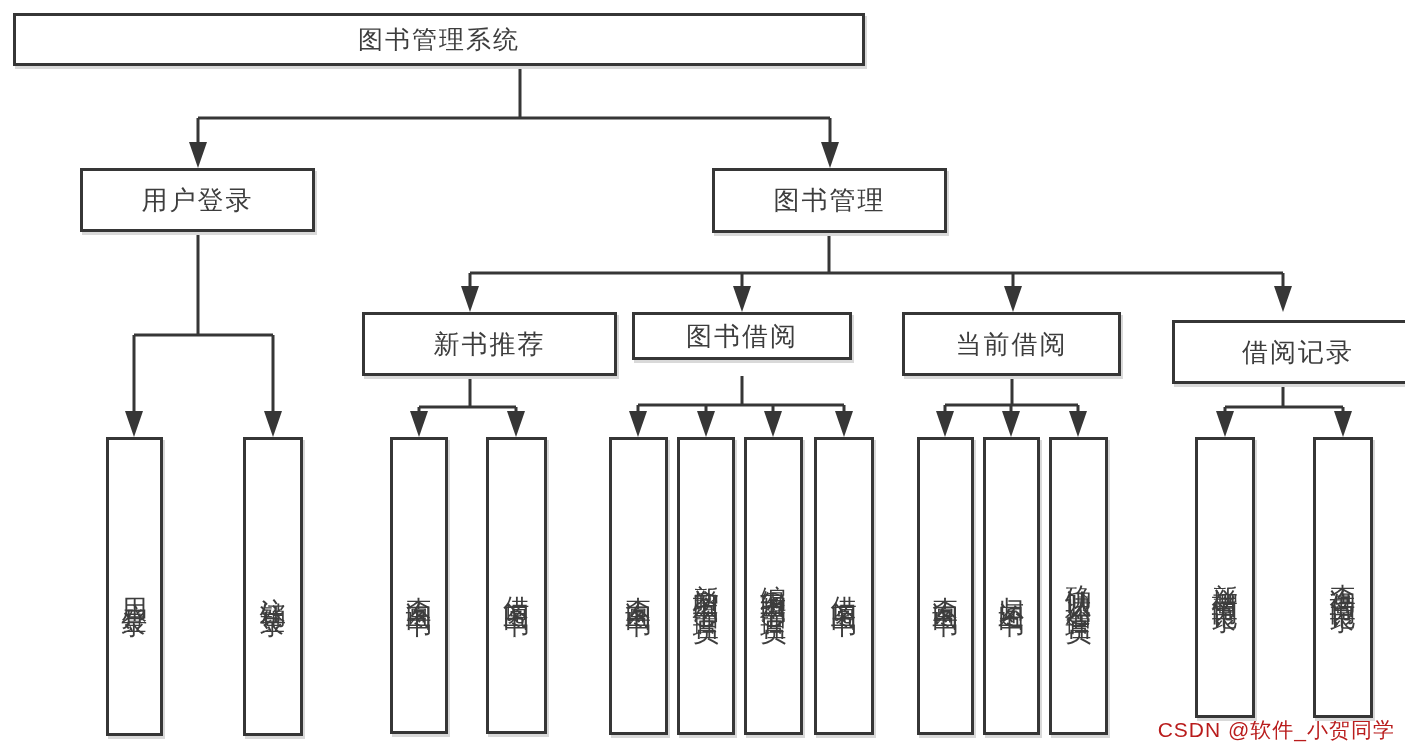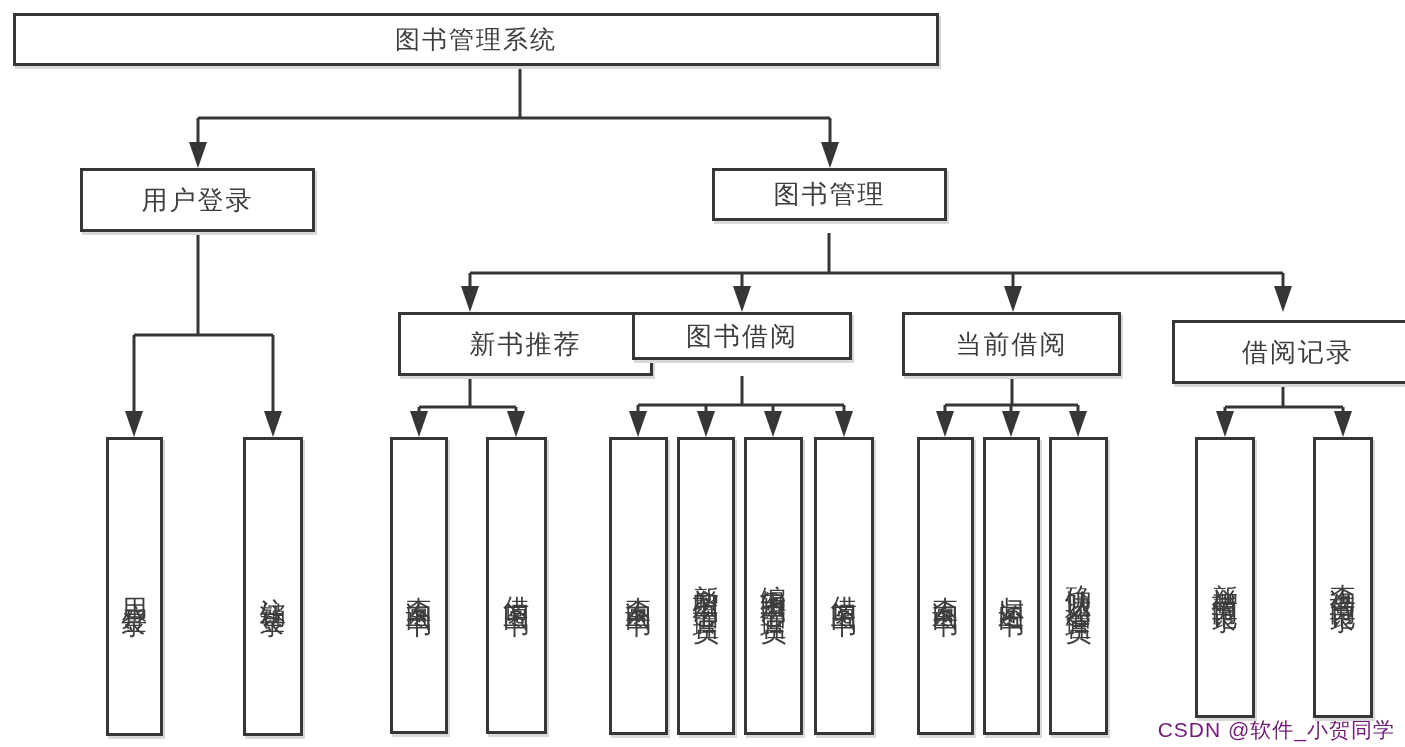--- a/index.html
+++ b/index.html
@@ -27,26 +27,26 @@
   .hbox { font-size:26px; letter-spacing:2px; }
   .root { font-size:25px; }
   .vbox { font-size:26px; }
   .vbox .vtext {
     writing-mode:vertical-rl;
     text-orientation:mixed;
     letter-spacing:5px;
     line-height:1.1;
   }
   
-  #n-root   { left:13px;  top:13px;  width:926px; height:53px; }
+  #n-root   { left:13px;  top:13px;  width:852px; height:53px; }
   
   #n-login  { left:80px;  top:168px; width:235px; height:64px; }
-  #n-mgmt   { left:712px; top:168px; width:235px; height:53px; }
+  #n-mgmt   { left:712px; top:168px; width:235px; height:65px; }
   
-  #n-newrec { left:362px;  top:312px; width:255px; height:64px;margin-left:36px; }
+  #n-newrec { left:362px;  top:312px; width:255px; height:64px; }
   #n-borrow { left:632px;  top:312px; width:220px; height:48px; }
   #n-curr   { left:902px;  top:312px; width:219px; height:64px;align-items:center; }
   #n-record { left:1172px; top:320px; width:252px; height:64px; }
   
   #l-u1 { left:106px;  top:437px; width:57px; height:299px; }
   #l-u2 { left:243px;  top:437px; width:60px; height:299px; }
   #l-n1 { left:390px;  top:437px; width:58px; height:297px; }
   #l-n2 { left:486px;  top:437px; width:61px; height:297px; }
   #l-b1 { left:609px;  top:437px; width:59px; height:298px; }
   #l-b2 { left:677px;  top:437px; width:58px; height:298px; }
@@ -54,21 +54,21 @@
   #l-b4 { left:814px;  top:437px; width:60px; height:298px; }
   #l-c1 { left:917px;  top:437px; width:57px; height:298px; }
   #l-c2 { left:983px;  top:437px; width:57px; height:298px; }
   #l-c3 { left:1049px; top:437px; width:59px; height:298px; }
   #l-r1 { left:1195px; top:437px; width:60px; height:281px; }
   #l-r2 { left:1313px; top:437px; width:60px; height:281px; }
   #watermark {
     position:absolute;
     right:10px; top:716px;
     font-size:21px;
-    color:#701a75;
+    color:#b91c1c;
     letter-spacing:1px;
     z-index:1;
     white-space:nowrap;
   }
 </style>
 </head>
 <body>
 
 <svg id="connectors" width="1405" height="747" viewBox="0 0 1405 747" xmlns="http://www.w3.org/2000/svg">
   <defs>

